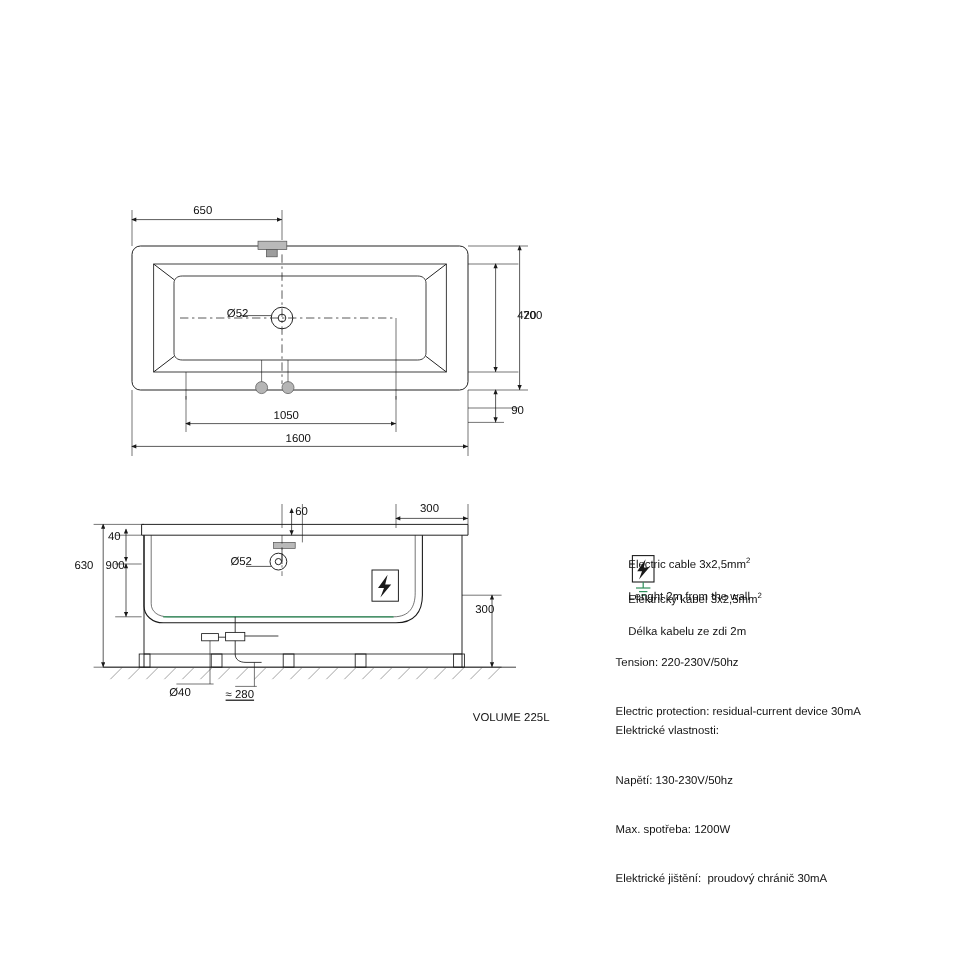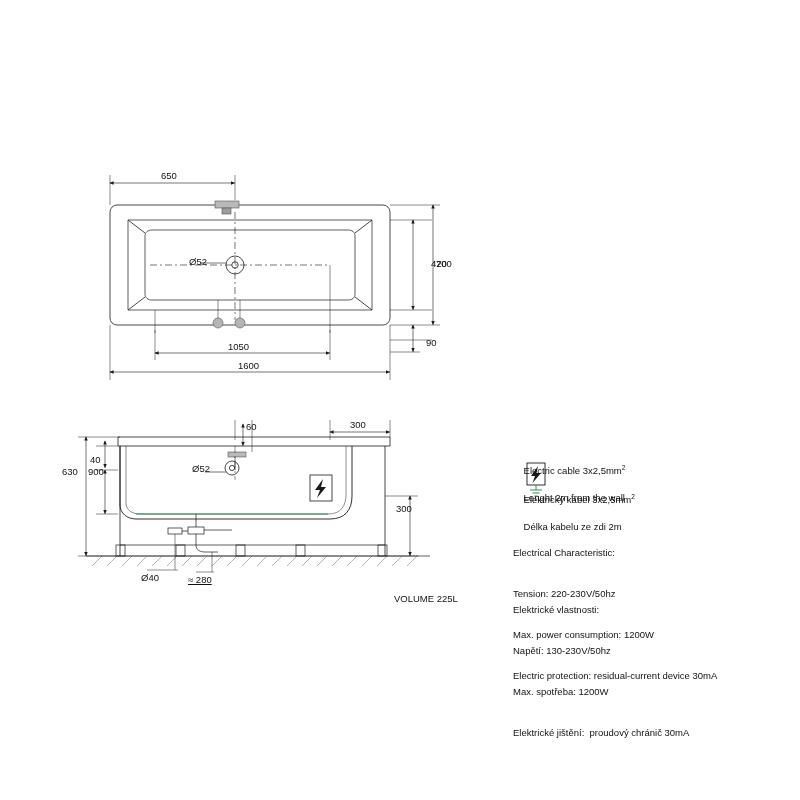--- a/index.html
+++ b/index.html
@@ -229,42 +229,40 @@
   <div class="txt dim" style="left:238px; top:360px;">1600</div>
   <div class="txt dim" style="left:415px; top:258px;padding-left:16px;">420</div>
   <div class="txt dim" style="left:436px; top:258px;">700</div>
   <div class="txt dim" style="left:414px; top:337px;padding-left:12px;">90</div>
   <div class="txt dim" style="left:189px; top:256px;">Ø52</div>
 
   <div class="txt dim" style="left:246px; top:421px;">60</div>
   <div class="txt dim" style="left:350px; top:419px;">300</div>
   <div class="txt dim" style="left:62px; top:466px;">630</div>
   <div class="txt dim" style="left:88px; top:466px;">900</div>
-  <div class="txt dim" style="left:90px; top:442px;margin-top:12px;">40</div>
+  <div class="txt dim" style="left:90px; top:442px;">40</div>
   <div class="txt dim" style="left:396px; top:503px;">300</div>
   <div class="txt dim" style="left:192px; top:463px;">Ø52</div>
   <div class="txt dim" style="left:141px; top:572px;text-align:right;">Ø40</div>
   <div class="txt dim" style="left:188px; top:574px;text-decoration:underline;">≈ 280</div>
 
   <div class="txt" style="left:394px; top:593px;">VOLUME 225L</div>
 
   <div class="block" style="left:513px; top:449px;">
     <span>Electric cable 3x2,5mm</span><sup>2</sup><br>
     <span>Lenght 2m from the wall</span>
   </div>
 
   <div class="block" style="left:513px; top:478px;">
     <span>Elektrický kabel 3x2,5mm</span><sup>2</sup><br>
     <span>Délka kabelu ze zdi 2m</span>
   </div>
 
   <div class="block" style="left:513px; top:518px;">
-    <div>Electrical Characteristic:</div>
     <div>Tension: 220-230V/50hz</div>
-    <div>Max. power consumption: 1200W</div>
     <div>Electric protection: residual-current device 30mA</div>
   </div>
 
   <div class="block" style="left:513px; top:575px;">
     <div>Elektrické vlastnosti:</div>
     <div>Napětí: 130-230V/50hz</div>
     <div>Max. spotřeba: 1200W</div>
     <div>Elektrické jištění:  proudový chránič 30mA</div>
   </div>
 

